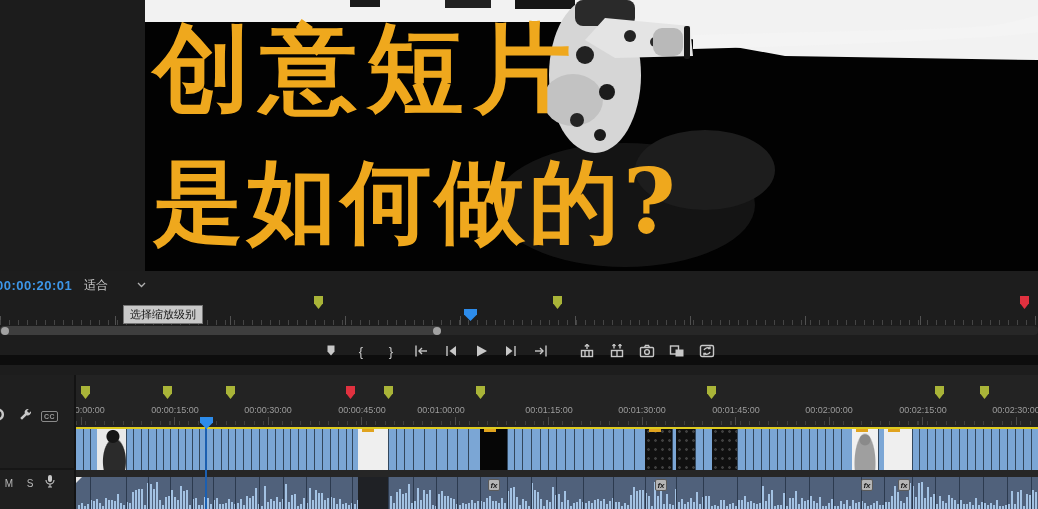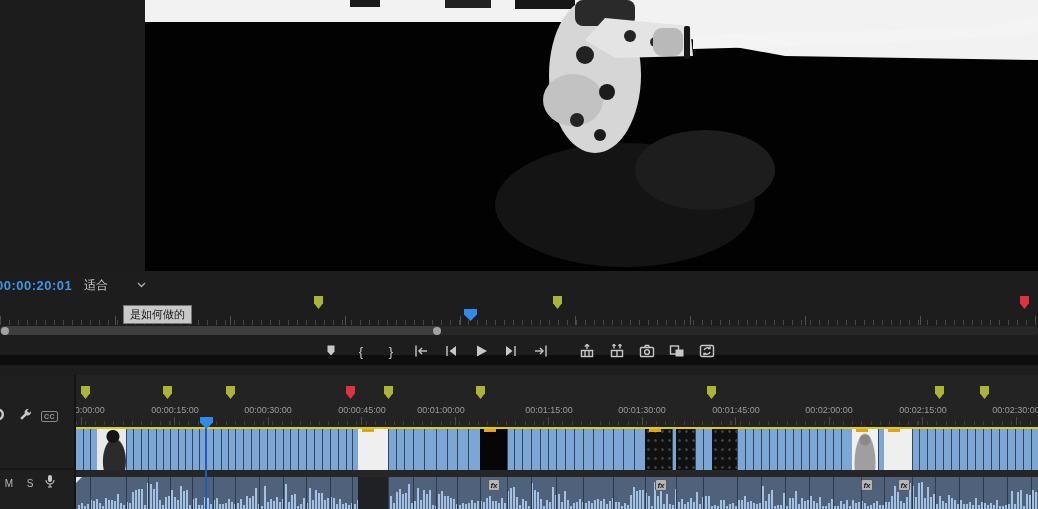--- a/index.html
+++ b/index.html
@@ -101,33 +101,35 @@
 
       <polygon points="460,18 545,26 548,56 470,58 440,40" fill="#e4e4e4"></polygon>
       <circle cx="485" cy="36" r="6" fill="#232323"></circle>
         <circle cx="510" cy="42" r="5" fill="#2a2a2a"></circle>
       <circle cx="530" cy="38" r="4" fill="#1e1e1e"></circle>
 
       <rect x="508" y="28" width="30" height="28" rx="9" fill="#b9b9b9"></rect>
       <rect x="539" y="26" width="6" height="33" rx="2" fill="#161616"></rect>
       <path d="M548,35 C700,31 790,30 845,26 C865,23 880,19 893,15 L893,32 C860,38 700,45 548,49 Z" fill="#f4f4f4"></path>
     </svg>
+    <div class="overlay-line" id="overlay-line1">创意短片</div>
+    <div class="overlay-line" id="overlay-line2">是如何做的?</div>
   </div>
 
   <div class="abs" id="monitor-controls">
     <div class="abs" id="program-timecode">00:00:20:01</div>
 
     <div class="abs" id="fit-select">
       <span>适合</span>
       <svg width="9" height="6" viewBox="0 0 9 6">
         <polyline points="1,1 4.5,4.5 8,1" fill="none" stroke="#b0b0b0" stroke-width="1.3"></polyline>
       </svg>
     </div>
 
-    <div class="abs" id="zoom-tooltip">是如何做的</div>
+    <div class="abs" id="zoom-tooltip">选择缩放级别</div>
 
     <div id="monitor-markers"></div>
 
     <div class="abs mini-major"></div>
     <div class="abs mini-minor"></div>
 
     <div class="abs" id="monitor-scrollbar"></div>
     <div class="abs" id="monitor-scroll-thumb"></div>
     <div class="scroll-knob" style="left:1px"></div>
     <div class="scroll-knob" style="left:433px"></div>

